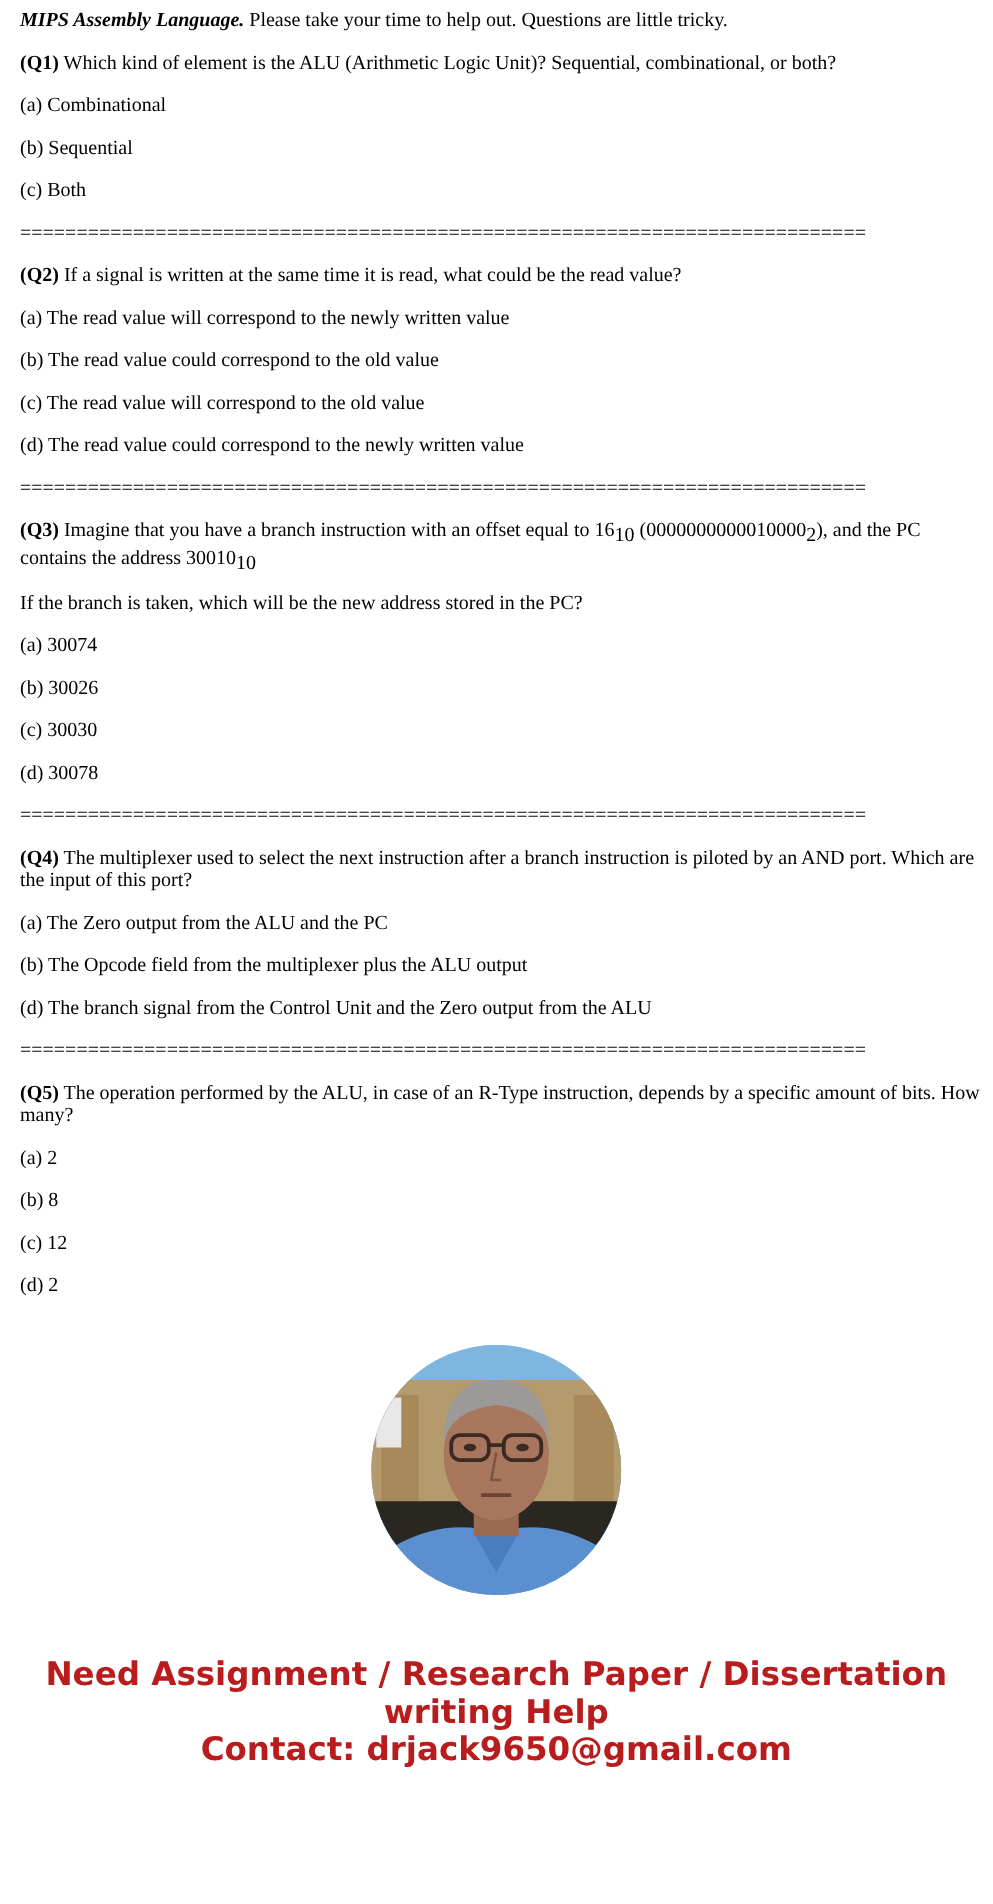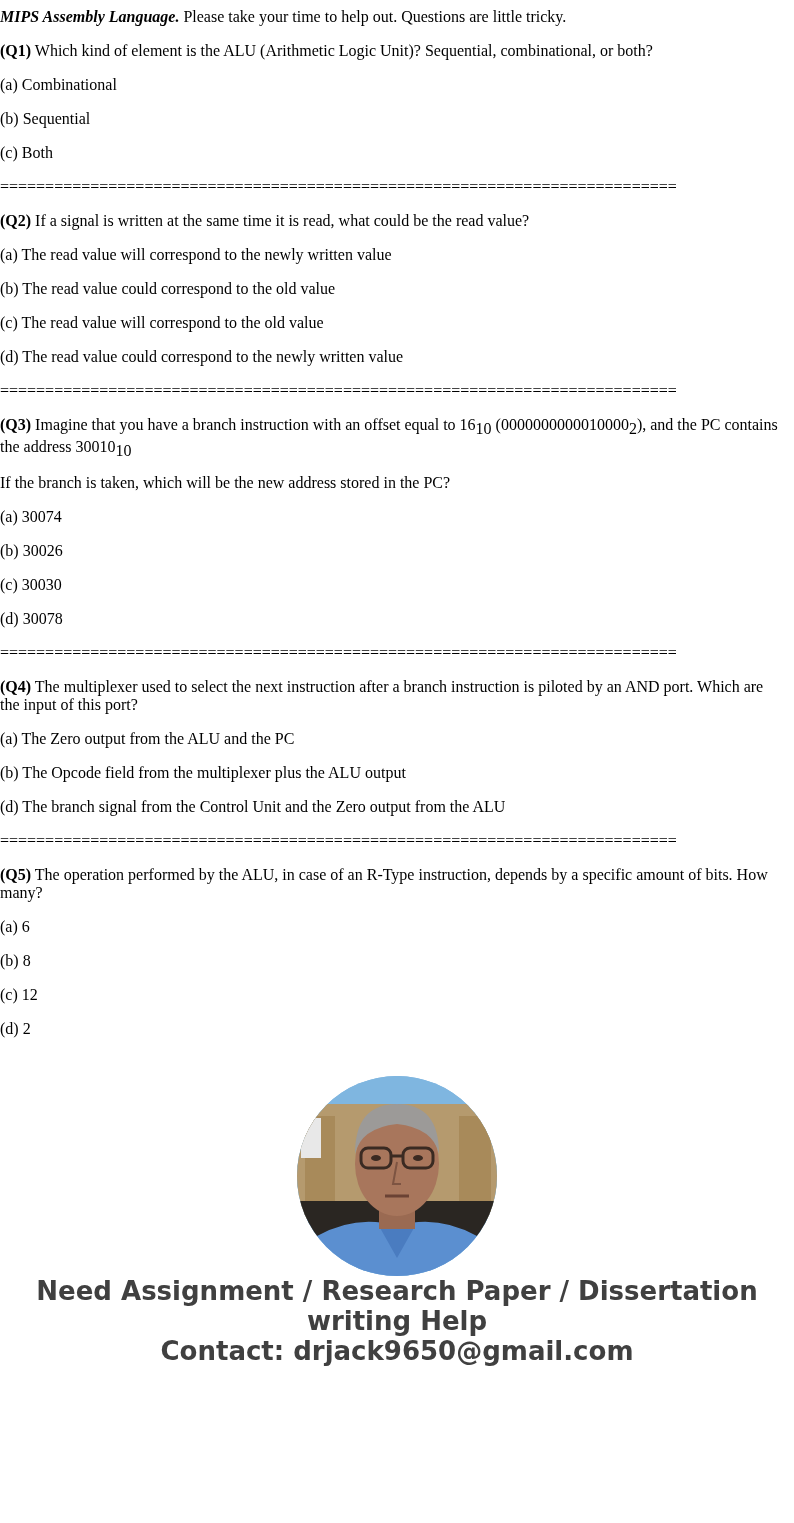--- a/index.html
+++ b/index.html
@@ -4,43 +4,44 @@
   <style>
     html, body { margin: 0; padding: 0; background: #ffffff; }
     body {
       width: 794px;
       min-height: 1523px;
       font-family: "Liberation Serif", serif;
       font-size: 16px;
       line-height: 18px;
       color: #000000;
     }
-    .content { padding: 8px 8px 0 0; font-family: Liberation Serif, serif; }
+    .content { padding: 8px 8px 0 16px; font-family: Liberation Serif, serif; }
     p { margin: 0 0 16px 0; }
     .q-label { font-weight: bold; }
     .intro-title { font-weight: bold; font-style: italic; }
     sub { font-size: 16px; line-height: 0; vertical-align: -4px; }
     .sep { white-space: nowrap; overflow: hidden; }
     .photo-wrap {
       display: flex; justify-content: center;
       margin-top: 38px;
     }
     .photo {
       width: 200px; height: 200px; border-radius: 50%;
       overflow: hidden; position: relative;
       background: #7db3de;
     }
     .photo svg { display: block; }
     .footer {
+      margin-top: 49px;
       text-align: center;
       font-family: "DejaVu Sans", sans-serif;
       font-weight: bold;
       font-size: 26px;
       line-height: 30px;
-      color: #404040;
+      color: #b91c1c;
       padding: 0 20px;
     }
   </style>
 </head>
 <body>
 
 <div class="content">
 
   <p><span class="intro-title">MIPS Assembly Language.</span><span> Please take your time to help out. Questions are little tricky.</span></p>
 
@@ -65,21 +66,21 @@
   <p>(d) 30078</p>
   <p class="sep">===========================================================================</p>
 
   <p><span class="q-label">(Q4)</span><span> The multiplexer used to select the next instruction after a branch instruction is piloted by an AND port. Which are the input of this port?</span></p>
   <p>(a) The Zero output from the ALU and the PC</p>
   <p>(b) The Opcode field from the multiplexer plus the ALU output</p>
   <p>(d) The branch signal from the Control Unit and the Zero output from the ALU</p>
   <p class="sep">===========================================================================</p>
 
   <p><span class="q-label">(Q5)</span><span> The operation performed by the ALU, in case of an R-Type instruction, depends by a specific amount of bits. How many?</span></p>
-  <p>(a) 6</p>
+  <p>(a) 2</p>
   <p>(b) 8</p>
   <p>(c) 12</p>
   <p style="margin-bottom:0;">(d) 2</p>
 </div>
 
 <div class="photo-wrap">
   <div class="photo" title="tutor-portrait-photo">
     <svg width="200" height="200" viewBox="0 0 200 200">
 
       <rect x="0" y="0" width="200" height="200" fill="#7fb6e0"></rect>

